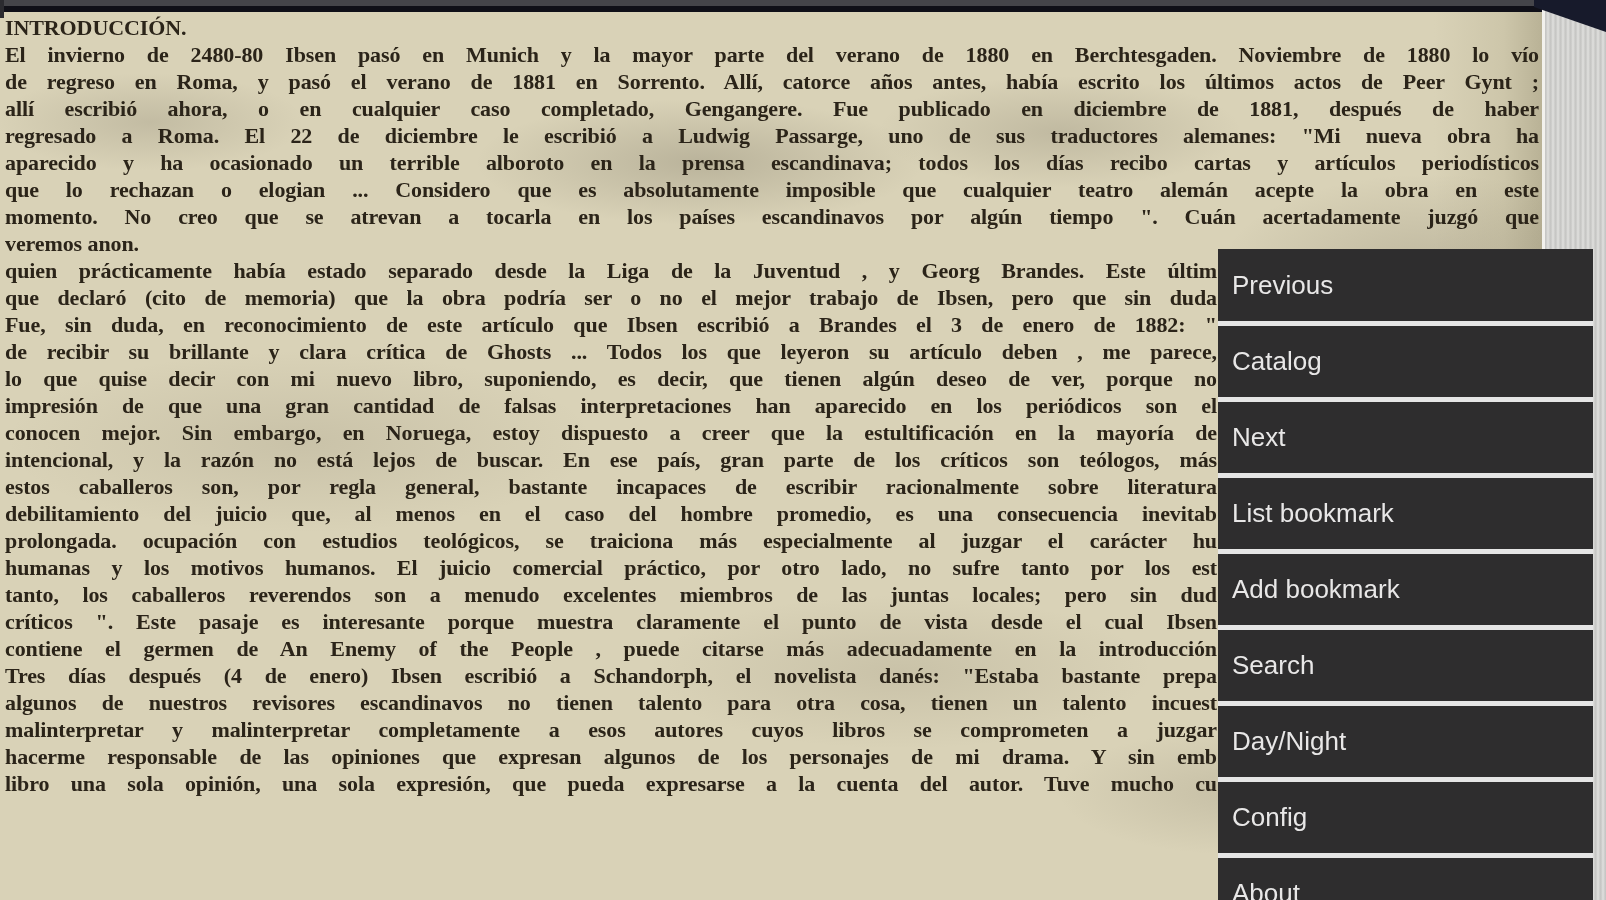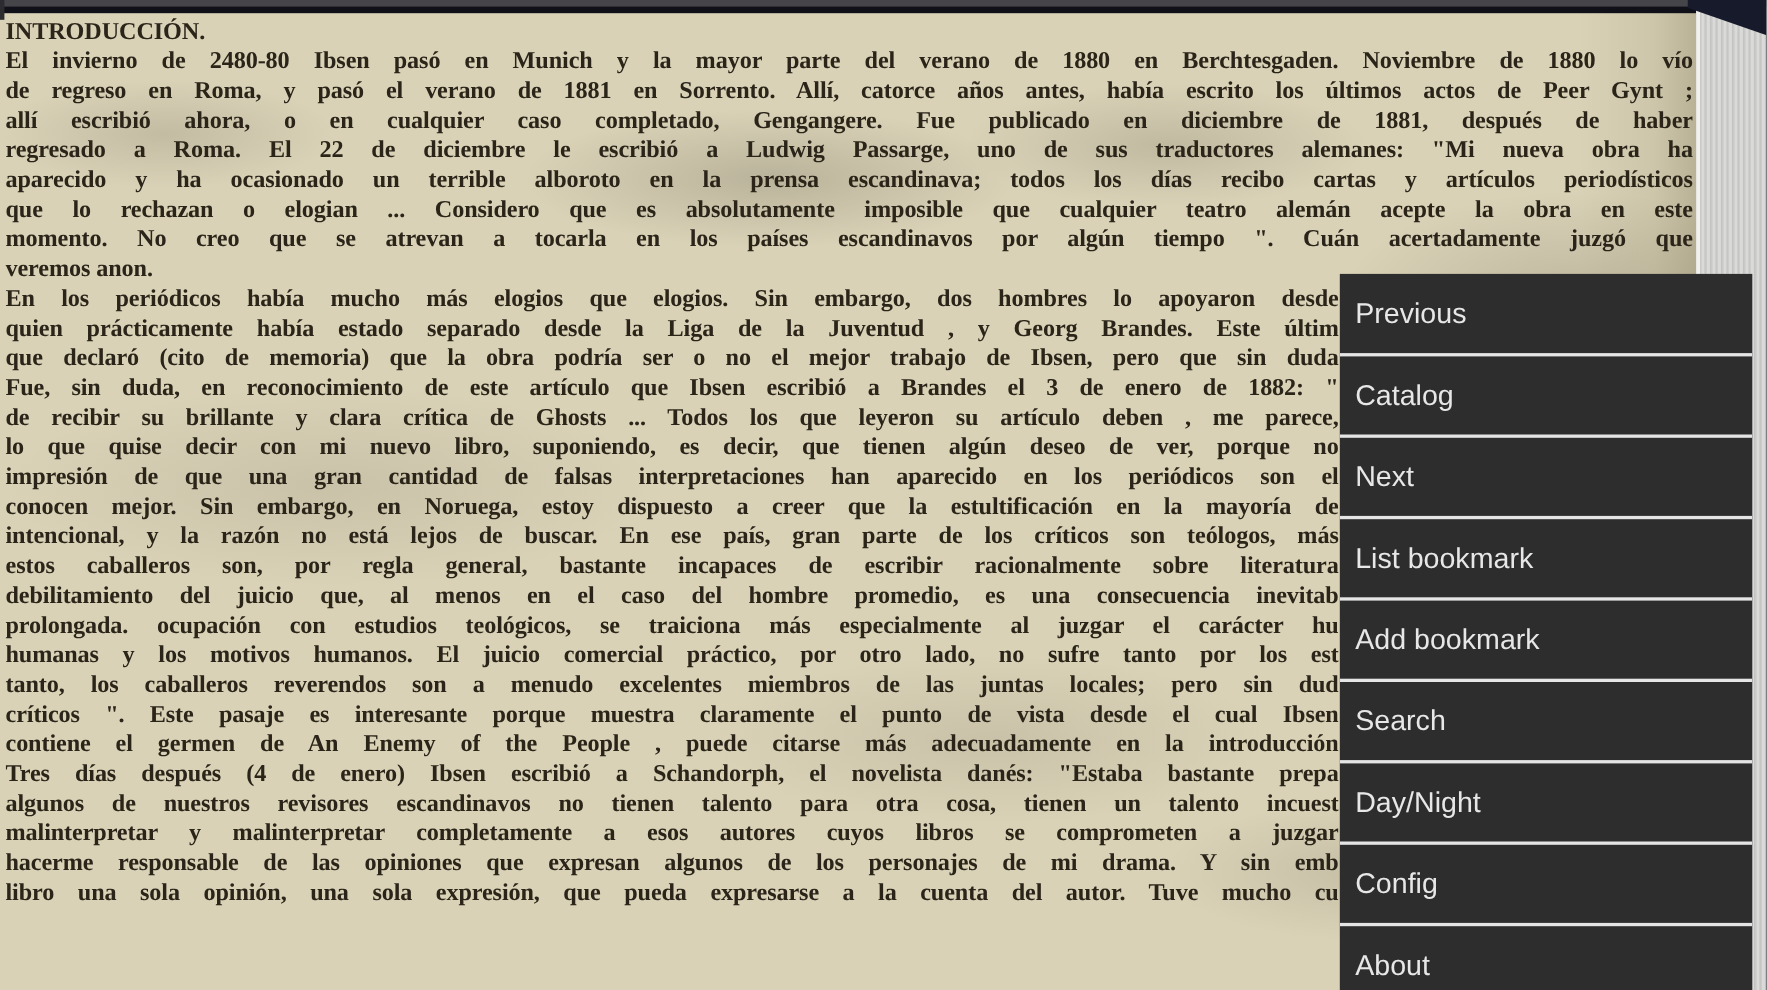--- a/index.html
+++ b/index.html
@@ -42,38 +42,37 @@
   .line.fit-menu{white-space:normal;width:1212px;text-align:justify;text-align-last:justify;}
 
   .status{position:absolute;left:4px;top:896px;font-size:14px;font-weight:700;
     color:#2b2419;letter-spacing:0px;}
 
   
   .menu{position:absolute;left:1218px;top:249px;width:375px;height:686px;
     background:#2e2d2e;overflow:hidden;font-family:"Liberation Sans", sans-serif;}
   .menu-item{height:72px;line-height:72px;padding-left:14px;color:#e8e7e7;
     font-size:26px;cursor:pointer;}
-  .menu-item + .menu-item{border-top:3px solid #e5e5e5;height:71px;line-height:71px;}
+  .menu-item + .menu-item{border-top:5px solid #e5e5e5;height:71px;line-height:71px;}
 </style>
 </head>
 <body>
 
 <div class="screen">
   <div class="page">
     <div class="text-block" id="text-block">
         <div class="line fit-auto">INTRODUCCIÓN.</div>
         <div class="line fit-full">El invierno de 2480-80 Ibsen pasó en Munich y la mayor parte del verano de 1880 en Berchtesgaden. Noviembre de 1880 lo vío</div>
         <div class="line fit-full">de regreso en Roma, y pasó el verano de 1881 en Sorrento. Allí, catorce años antes, había escrito los últimos actos de Peer Gynt ;</div>
         <div class="line fit-full">allí escribió ahora, o en cualquier caso completado, Gengangere. Fue publicado en diciembre de 1881, después de haber</div>
         <div class="line fit-full">regresado a Roma. El 22 de diciembre le escribió a Ludwig Passarge, uno de sus traductores alemanes: "Mi nueva obra ha</div>
         <div class="line fit-full">aparecido y ha ocasionado un terrible alboroto en la prensa escandinava; todos los días recibo cartas y artículos periodísticos</div>
         <div class="line fit-full">que lo rechazan o elogian ... Considero que es absolutamente imposible que cualquier teatro alemán acepte la obra en este</div>
         <div class="line fit-full">momento. No creo que se atrevan a tocarla en los países escandinavos por algún tiempo ". Cuán acertadamente juzgó que</div>
         <div class="line fit-auto">veremos anon.</div>
-        <div class="line fit-menu">En los periódicos había mucho más elogios que elogios. Sin embargo, dos hombres lo apoyaron desde</div>
         <div class="line fit-menu">quien prácticamente había estado separado desde la Liga de la Juventud , y Georg Brandes. Este últim</div>
         <div class="line fit-menu">que declaró (cito de memoria) que la obra podría ser o no el mejor trabajo de Ibsen, pero que sin duda</div>
         <div class="line fit-menu">Fue, sin duda, en reconocimiento de este artículo que Ibsen escribió a Brandes el 3 de enero de 1882: "</div>
         <div class="line fit-menu">de recibir su brillante y clara crítica de Ghosts ... Todos los que leyeron su artículo deben , me parece,</div>
         <div class="line fit-menu">lo que quise decir con mi nuevo libro, suponiendo, es decir, que tienen algún deseo de ver, porque no</div>
         <div class="line fit-menu">impresión de que una gran cantidad de falsas interpretaciones han aparecido en los periódicos son el</div>
         <div class="line fit-menu">conocen mejor. Sin embargo, en Noruega, estoy dispuesto a creer que la estultificación en la mayoría de</div>
         <div class="line fit-menu">intencional, y la razón no está lejos de buscar. En ese país, gran parte de los críticos son teólogos, más</div>
         <div class="line fit-menu">estos caballeros son, por regla general, bastante incapaces de escribir racionalmente sobre literatura</div>
         <div class="line fit-menu">debilitamiento del juicio que, al menos en el caso del hombre promedio, es una consecuencia inevitab</div>

